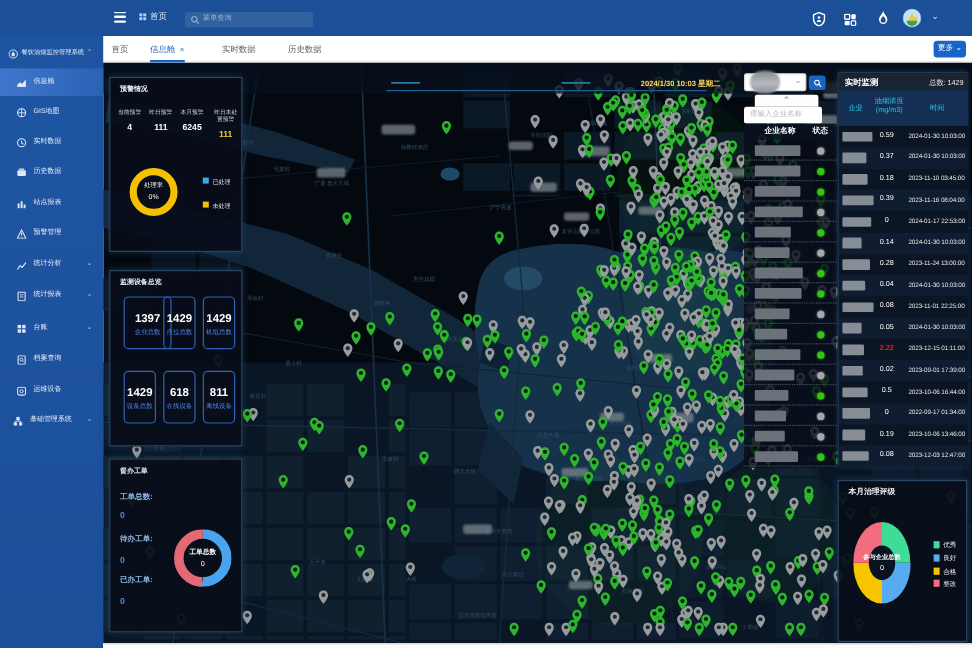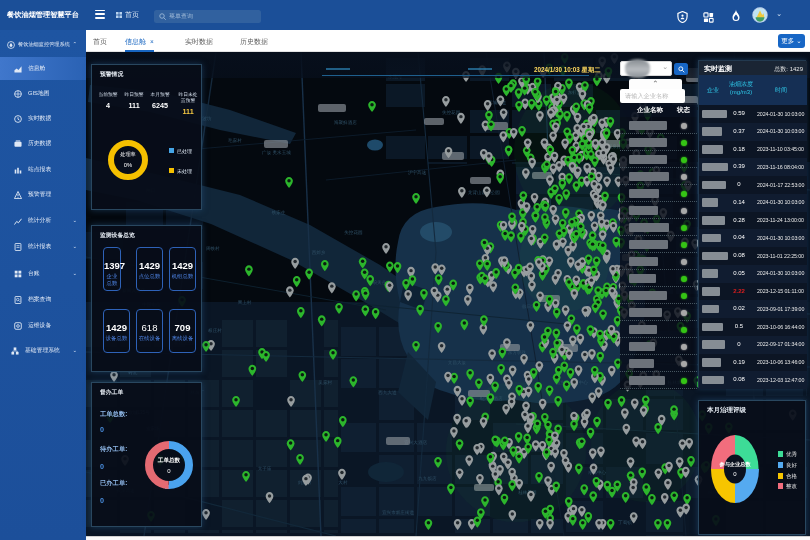--- a/index.html
+++ b/index.html
@@ -1115,21 +1115,20 @@
  background:linear-gradient(180deg,rgba(7,15,28,0.95),rgba(7,15,28,0.75))"></div>
 <svg style="position:absolute;left:86px;top:52px" width="724" height="28">
  <line x1="236" y1="23.5" x2="503" y2="23.5" stroke="#1e5f8d" stroke-width="1"></line>
  <line x1="240" y1="17" x2="264" y2="17" stroke="#2a7aa8" stroke-width="1.5"></line>
  <line x1="382" y1="17" x2="406" y2="17" stroke="#2a7aa8" stroke-width="1.5"></line>
 </svg>
 <div style="position:absolute;left:534px;top:66px;width:80px;color:#ffd95e;
  font-size:6.3px;font-weight:bold">2024/1/30 10:03 星期二</div>
 
 <div id="topbar">
- <div id="logo">餐饮油烟管理智慧平台</div>
  <div class="ham">
         <i></i>
         <i></i>
         <i></i>
       </div>
  <div id="tb-home"><span class="sq"><svg width="6" height="6">
             <rect x="0" y="0" width="2.6" height="2.6" fill="#b8d2ee"></rect>
             <rect x="3.4" y="0" width="2.6" height="2.6" fill="#b8d2ee"></rect>
             <rect x="0" y="3.4" width="2.6" height="2.6" fill="#b8d2ee"></rect>
             <rect x="3.4" y="3.4" width="2.6" height="2.6" fill="#b8d2ee"></rect>
@@ -1302,42 +1301,42 @@
  </svg>
  <div style="position:absolute;left:14px;top:86px;width:44px;text-align:center;color:#fff;font-size:5.2px">处理率</div>
  <div style="position:absolute;left:14px;top:97px;width:44px;text-align:center;color:#fff;font-size:5.8px">0%</div>
  <div style="position:absolute;left:77px;top:83px;font-size:5px;color:#d8e2ee">
    <span style="display:inline-block;width:5px;height:5px;background:#45a5e6;margin-right:3px"></span>已处理</div>
  <div style="position:absolute;left:77px;top:103px;font-size:5px;color:#d8e2ee">
    <span style="display:inline-block;width:5px;height:5px;background:#f5c000;margin-right:3px"></span>未处理</div>
 </div>
     <div class="panel" style="left:91px;top:225px;width:111px;height:147px">
       <div class="ph">监测设备总览</div>
-      <div style="position:absolute;left:11px;top:21px;width:18px;height:44px;border:1px solid #2e62b8;border-radius:4px;text-align:center">
+      <div style="position:absolute;left:11px;top:21px;width:40px;height:44px;border:1px solid #2e62b8;border-radius:4px;text-align:center">
         <div style="color:#fff;font-size:9.5px;font-weight:bold;margin-top:12px">1397</div>
         <div style="color:#4f86e8;font-size:5.4px;margin-top:2px">企业总数</div>
       </div>
       <div style="position:absolute;left:44px;top:21px;width:27px;height:44px;border:1px solid #2e62b8;border-radius:4px;text-align:center">
         <div style="color:#fff;font-size:9.5px;font-weight:bold;margin-top:12px">1429</div>
         <div style="color:#4f86e8;font-size:5.4px;margin-top:2px">点位总数</div>
       </div>
       <div style="position:absolute;left:77px;top:21px;width:27px;height:44px;border:1px solid #2e62b8;border-radius:4px;text-align:center">
         <div style="color:#fff;font-size:9.5px;font-weight:bold;margin-top:12px">1429</div>
         <div style="color:#4f86e8;font-size:5.4px;margin-top:2px">机组总数</div>
       </div>
       <div style="position:absolute;left:11px;top:83px;width:27px;height:44px;border:1px solid #2e62b8;border-radius:4px;text-align:center">
         <div style="color:#fff;font-size:9.5px;font-weight:bold;margin-top:12px">1429</div>
         <div style="color:#4f86e8;font-size:5.4px;margin-top:2px">设备总数</div>
       </div>
       <div style="position:absolute;left:44px;top:83px;width:27px;height:44px;border:1px solid #2e62b8;border-radius:4px;text-align:center">
-        <div style="color:#fff;font-size:9.5px;font-weight:normal;margin-top:12px">618</div>
+        <div style="color:#fff;font-size:9.5px;font-weight:bold;margin-top:12px">618</div>
         <div style="color:#4f86e8;font-size:5.4px;margin-top:2px">在线设备</div>
       </div>
       <div style="position:absolute;left:77px;top:83px;width:27px;height:44px;border:1px solid #2e62b8;border-radius:4px;text-align:center">
-        <div style="color:#fff;font-size:9.5px;font-weight:bold;margin-top:12px">709</div>
+        <div style="color:#fff;font-size:9.5px;font-weight:bold;margin-top:12px">811</div>
         <div style="color:#4f86e8;font-size:5.4px;margin-top:2px">离线设备</div>
       </div>
     </div>
 <div class="panel" style="left:91px;top:382px;width:111px;height:145px">
  <div class="ph">督办工单</div>
  <div class="wl" style="top:27px">工单总数:</div>
  <div class="wv" style="top:42px">0</div>
  <div class="wl" style="top:62px">待办工单:</div>
  <div class="wv" style="top:79px">0</div>
  <div class="wl" style="top:96px">已办工单:</div>

